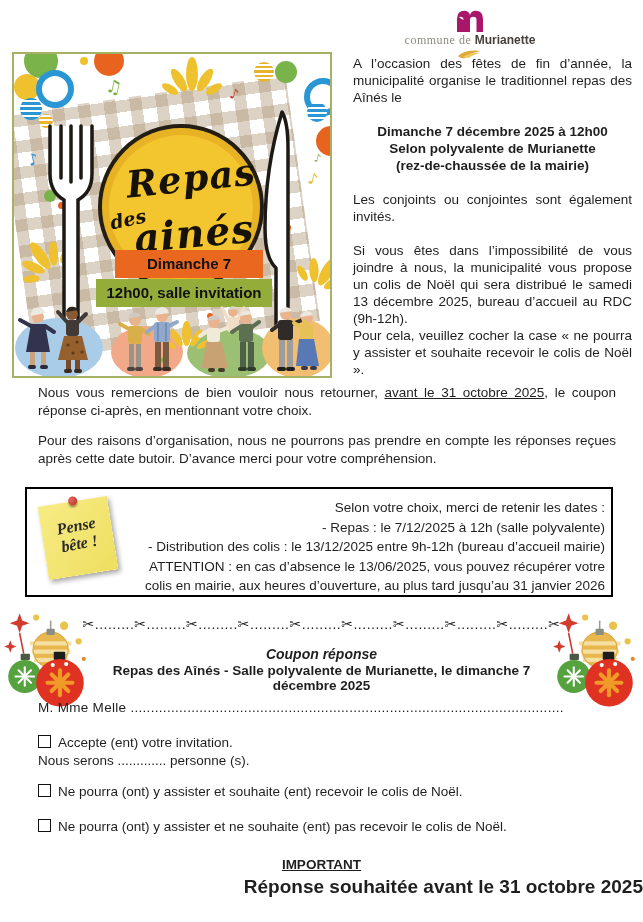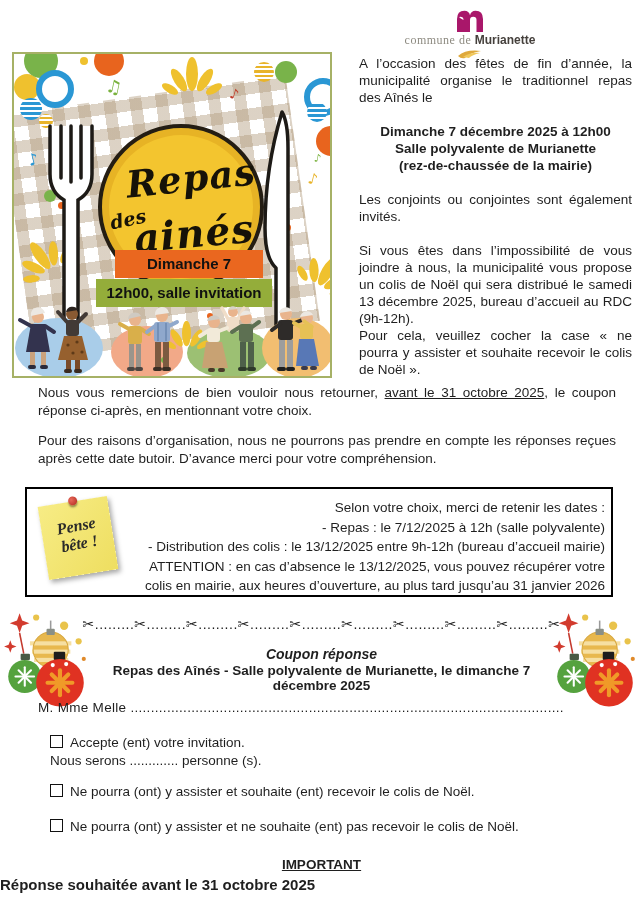--- a/index.html
+++ b/index.html
@@ -30,44 +30,44 @@
   .plate span{position:absolute;font-weight:bold;font-style:italic;color:#161208;font-family:"DejaVu Serif",serif;}
   .plate .t1{left:24px;top:28px;font-size:37px;transform:rotate(-6deg);letter-spacing:1px;}
   .plate .t2{left:8px;top:80px;font-size:19px;transform:rotate(-12deg);}
   .plate .t3{left:32px;top:82px;font-size:39px;transform:rotate(-5deg);letter-spacing:1px;white-space:nowrap;}
   .banner{position:absolute;height:28px;line-height:28px;text-align:center;font-weight:bold;font-size:15px;color:#111;}
   .banner.orange{left:101px;top:196px;width:148px;background:#ea671f;}
   .banner.green{left:82px;top:225px;width:176px;background:#94ad3a;}
   .dancers{position:absolute;left:0;bottom:0;}
   
   .intro{position:absolute;left:345px;top:55px;width:287px;font-size:13.5px;line-height:17px;text-align:justify;}
-  .intro p{margin:0 0 17px 14px;}
+  .intro p{margin:0 0 17px 8px;}
   .intro .event{font-weight:bold;text-align:center;}
   
   .para{position:absolute;left:38px;width:578px;font-size:13.5px;line-height:18px;text-align:justify;}
   .u{text-decoration:underline;}
   
   .rembox{position:absolute;left:25px;top:487px;width:588px;height:110px;border:2px solid #000;box-sizing:border-box;}
   .sticky{position:absolute;left:16px;top:12px;width:70px;height:74px;background:linear-gradient(135deg,#f7ec85,#eede60);
           transform:rotate(-9deg);box-shadow:2px 3px 5px rgba(0,0,0,.35);text-align:center;}
   .sticky .txt{font-family:"Liberation Serif","DejaVu Serif",serif;font-style:italic;font-size:16px;font-weight:bold;
                color:#2a2a2a;line-height:18px;padding-top:16px;transform:rotate(-2deg);}
   .pin{position:absolute;left:31px;top:-5px;width:9px;height:9px;border-radius:50%;
        background:radial-gradient(circle at 35% 35%,#e8685a,#b02a1e);box-shadow:0 2px 2px rgba(0,0,0,.4);}
   .remtext{position:absolute;left:104px;top:9px;width:474px;font-size:13.5px;line-height:19.5px;text-align:right;}
   
   .ornament{position:absolute;}
   .cutline{position:absolute;left:0;top:616px;width:100%;text-align:center;font-size:14px;color:#1c1c1c;letter-spacing:.5px;}
   .coupon-title{position:absolute;left:0;top:646px;width:100%;text-align:center;font-weight:bold;font-style:italic;font-size:14px;}
   .coupon-sub{position:absolute;left:80px;top:663px;width:483px;text-align:center;font-weight:bold;font-size:13.5px;}
   .nameline{position:absolute;left:38px;top:700px;font-size:13.5px;letter-spacing:.3px;text-align:center;}
-  .optrow{position:absolute;left:38px;font-size:13.5px;margin-left:12px;}
+  .optrow{position:absolute;left:38px;font-size:13.5px;}
   .cb{display:inline-block;width:11px;height:11px;border:1.6px solid #111;margin-right:7px;vertical-align:-1px;background:#fff;}
   .footer-important{position:absolute;left:0;top:857px;width:100%;text-align:center;font-weight:bold;font-size:13.5px;text-decoration:underline;}
-  .footer-resp{position:absolute;left:0;top:876px;width:100%;text-align:left;font-weight:bold;font-size:15px;}
+  .footer-resp{position:absolute;left:0;top:876px;width:100%;text-align:right;font-weight:bold;font-size:19px;}
 </style>
 </head>
 <body>
 
 <div class="page">
 
   <svg width="0" height="0" style="position:absolute" aria-hidden="true">
     <defs>
       <g id="splashdef">
         <g fill="#efc12e">
@@ -295,42 +295,42 @@
         <rect x="287" y="76" width="7" height="4" rx="2" fill="#3a3a4a"></rect>
           <rect x="296" y="76" width="7" height="4" rx="2" fill="#3a3a4a"></rect>
       </g>
     </svg>
   </div>
 
   <div class="intro">
     <p>A l’occasion des fêtes de fin d’année, la municipalité organise le traditionnel repas des Aînés le</p>
     <p class="event">
       <span>Dimanche 7 décembre 2025 à 12h00</span><br>
-      <span>Salle polyvalente de Murianette</span><br>
+      <span>Selon polyvalente de Murianette</span><br>
       <span>(rez-de-chaussée de la mairie)</span>
     </p>
     <p>Les conjoints ou conjointes sont également invités.</p>
     <p style="margin-bottom:0"><span>Si vous êtes dans l’impossibilité de vous joindre à nous, la municipalité vous propose un colis de Noël qui sera distribué le samedi 13 décembre 2025, bureau d’accueil au RDC (9h-12h).</span><br><span>Pour cela, veuillez cocher la case « ne pourra y assister et souhaite recevoir le colis de Noël ».</span></p>
   </div>
 
   <div class="para" style="top:384px">
     <span>Nous vous remercions de bien vouloir nous retourner, </span><span class="u">avant le 31 octobre 2025</span><span>, le coupon réponse ci-après, en mentionnant votre choix.</span>
   </div>
   <div class="para" style="top:432px">Pour des raisons d’organisation, nous ne pourrons pas prendre en compte les réponses reçues après cette date butoir. D’avance merci pour votre compréhension.</div>
 
   <div class="rembox">
     <div class="sticky">
       <span class="pin"></span>
       <div class="txt"><span>Pense</span><br><span>bête !</span></div>
     </div>
     <div class="remtext">
       <div>Selon votre choix, merci de retenir les dates :</div>
       <div>- Repas : le 7/12/2025 à 12h (salle polyvalente)</div>
       <div>- Distribution des colis : le 13/12/2025 entre 9h-12h (bureau d’accueil mairie)</div>
-      <div>ATTENTION : en cas d’absence le 13/12/2025, vous pouvez récupérer votre colis en mairie, aux heures d’ouverture, au plus tard jusqu’au 31 janvier 2026</div>
+      <div>ATTENTION : en cas d’absence le 13/06/2025, vous pouvez récupérer votre colis en mairie, aux heures d’ouverture, au plus tard jusqu’au 31 janvier 2026</div>
     </div>
   </div>
 
   <svg class="ornament" style="left:2px;top:610px" width="88" height="104" viewBox="0 0 85 100">
       <use href="#ornamentdef"></use>
     </svg>
   <svg class="ornament" style="left:551px;top:610px" width="88" height="104" viewBox="0 0 85 100">
       <use href="#ornamentdef"></use>
     </svg>
 

